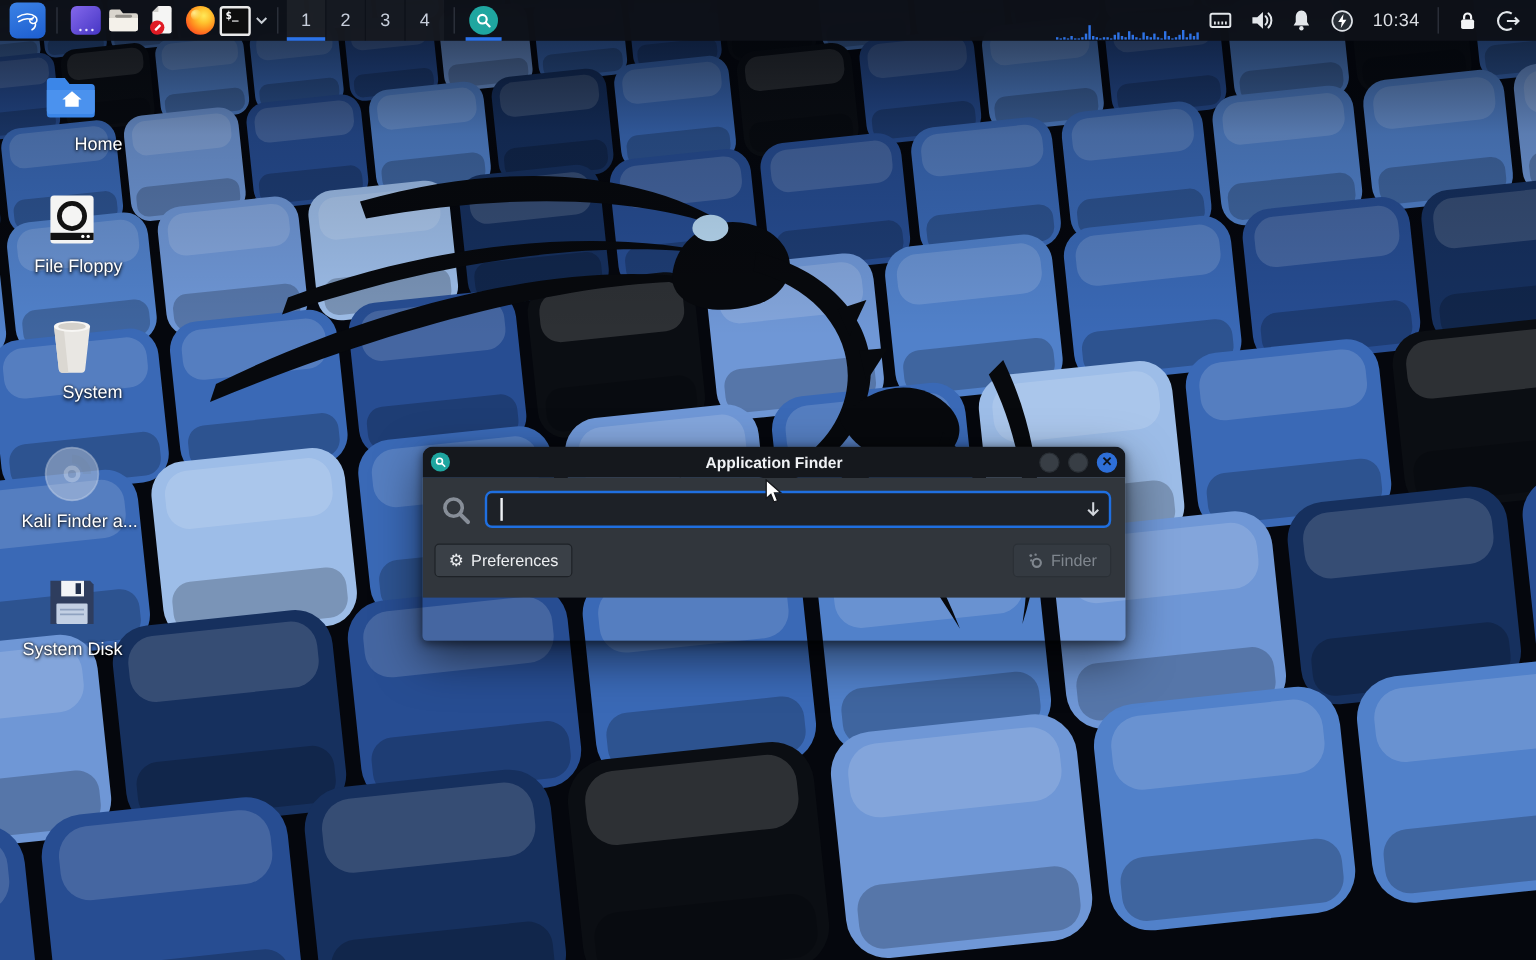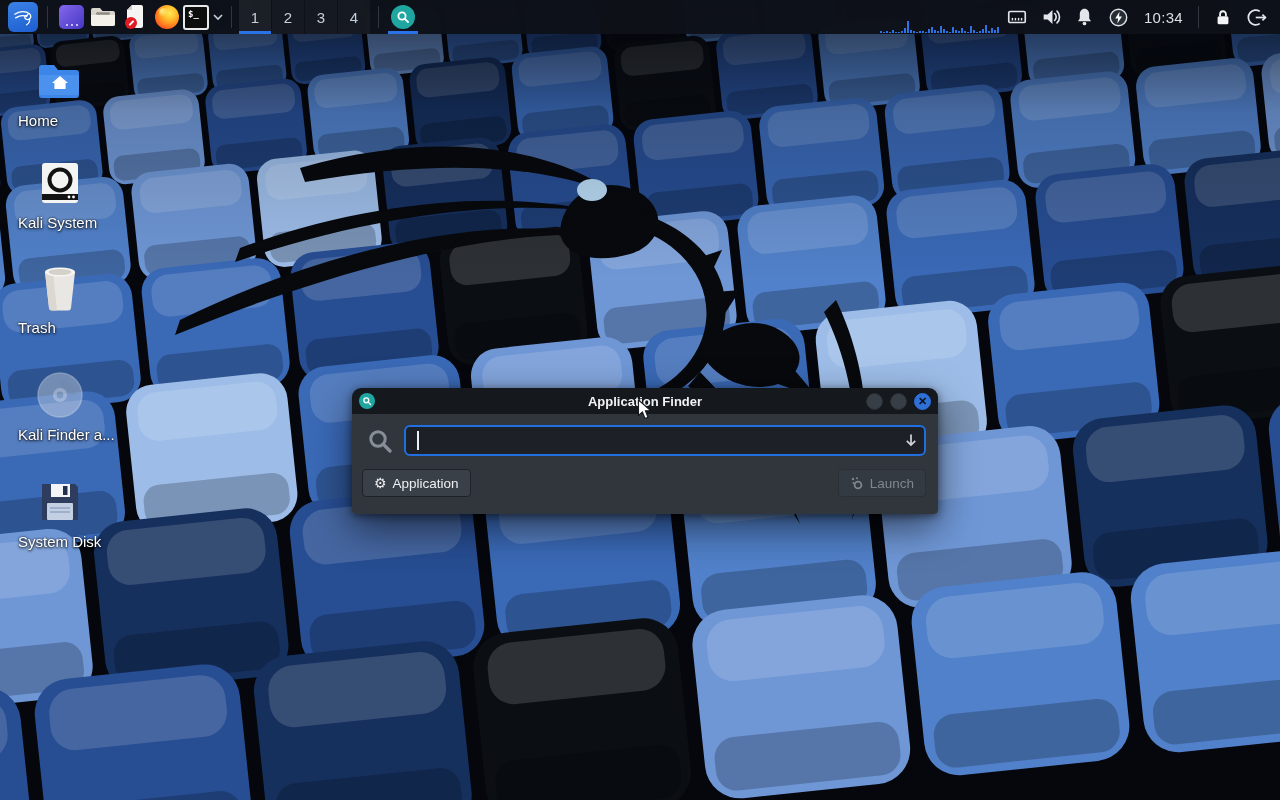--- a/index.html
+++ b/index.html
@@ -42,27 +42,27 @@
   .teal-circ { width:24px; height:24px; border-radius:50%; background:#1fa6a0;
     display:flex; align-items:center; justify-content:center; }
   .teal-circ.small { width:16px; height:16px; }
   .spacer { flex:1 1 auto; }
   .cpu-graph { width:122px; height:34px; display:flex; align-items:flex-end; padding:0 2px 1px 2px; }
   .cpu-graph .bar { width:2px; margin-right:1px; background:#2e72e4; flex:0 0 auto; }
   .tray-icn { width:34px; }
   .clock { color:#dcdfe4; font-size:15px; padding:0 8px; letter-spacing:.3px; }
 
   
-  .dicon { position:absolute; left:18px; width:84px; text-align:left; z-index:10; }
+  .dicon { position:absolute; left:18px; width:84px; text-align:right; z-index:10; }
   .dicon .glyph { height:50px; display:flex; align-items:center; justify-content:center; }
   .dicon .lbl { margin-top:6px; color:#ffffff; font-size:15px; white-space:nowrap;
     text-shadow:0 1px 3px rgba(0,0,0,.95), 0 0 2px rgba(0,0,0,.8); }
 
   
-  .finder { position:absolute; left:352px; top:388px; width:586px; height:126px;
+  .finder { position:absolute; left:352px; top:372px; width:586px; height:162px;
     border-radius:9px 9px 4px 4px; box-shadow:0 14px 38px rgba(0,0,0,.55), 0 2px 8px rgba(0,0,0,.5);
     z-index:60; overflow:hidden; }
   .titlebar { height:26px; background:#15181d; display:flex; align-items:center; padding:0 7px; position:relative; }
   .tb-title { position:absolute; left:0; right:0; text-align:center; color:#f0f2f5;
     font-size:13px; font-weight:bold; pointer-events:none; }
   .tb-buttons { margin-left:auto; display:flex; gap:7px; z-index:2; }
   .tb-btn { width:17px; height:17px; border-radius:50%; background:#383e45; border:1px solid #2a2f35;
     display:flex; align-items:center; justify-content:center; }
   .tb-btn.close { background:#2e6fd8; border-color:#2e6fd8; color:#0d1117; font-size:11px; font-weight:bold; line-height:1; }
   .fbody { height:100px; background:#31363c; padding:11px 12px 0 10px; }
@@ -899,33 +899,33 @@
   <div class="dicon" style="top:158px">
     <div class="glyph">
       <svg width="42" height="44" viewBox="0 0 42 44">
         <rect x="3" y="2" width="36" height="40" rx="3" fill="#f4f4f3"></rect>
         <circle cx="21" cy="19" r="10.5" fill="none" stroke="#121212" stroke-width="4"></circle>
         <rect x="3" y="33" width="36" height="6" fill="#121212"></rect>
         <circle cx="30" cy="36" r="1.4" fill="#fff"></circle>
           <circle cx="34.5" cy="36" r="1.4" fill="#fff"></circle>
       </svg>
     </div>
-    <div class="lbl">Kali System</div>
+    <div class="lbl">File Floppy</div>
   </div>
 
   <div class="dicon" style="top:263px">
     <div class="glyph">
       <svg width="42" height="48" viewBox="0 0 42 48">
         <path d="M6,8 L10,44 a3,3 0 0 0 3,2.6 h16 a3,3 0 0 0 3-2.6 L36,8 Z" fill="#e9e7e3"></path>
         <path d="M6,8 L10,44 a3,3 0 0 0 3,2.6 h5 L14,8 Z" fill="#dbd8d2"></path>
         <ellipse cx="21" cy="8" rx="15" ry="4.6" fill="#f7f6f4"></ellipse>
         <ellipse cx="21" cy="8" rx="11.5" ry="3.1" fill="#d4d1cb"></ellipse>
       </svg>
     </div>
-    <div class="lbl">Trash</div>
+    <div class="lbl">System</div>
   </div>
 
   <div class="dicon" style="top:370px">
     <div class="glyph">
       <svg width="48" height="48" viewBox="0 0 48 48" opacity="0.55">
         <circle cx="24" cy="24" r="22" fill="#d7dee8" opacity="0.75"></circle>
         <circle cx="24" cy="24" r="22" fill="none" stroke="#ffffff" stroke-width="1.4" opacity="0.6"></circle>
         <path d="M24,8 a16,16 0 0 1 16,16 l-7,0 a9,9 0 0 0-9-9 Z" fill="#aab6c6" opacity="0.8"></path>
         <circle cx="24" cy="24" r="7" fill="#eef2f7"></circle>
         <circle cx="24" cy="24" r="3.4" fill="#b9c3d2"></circle>
@@ -976,30 +976,30 @@
           <span class="caret"></span>
           <svg class="dd-arrow" width="16" height="16" viewBox="0 0 16 16">
             <line x1="8" y1="2.5" x2="8" y2="12.5" stroke="#d2d6dc" stroke-width="1.7"></line>
             <polyline points="3.8,8.8 8,13 12.2,8.8" fill="none" stroke="#d2d6dc" stroke-width="1.7"></polyline>
           </svg>
         </div>
       </div>
       <div class="btn-row">
         <button class="gtk-btn pref">
           <span class="gear">⚙</span>
-          <span>Application</span>
+          <span>Preferences</span>
         </button>
         <button class="gtk-btn launch">
           <svg width="14" height="14" viewBox="0 0 14 14">
             <circle cx="8" cy="9" r="3.4" fill="none" stroke="#7f868e" stroke-width="1.8"></circle>
             <circle cx="3" cy="3" r="1.2" fill="#7f868e"></circle>
               <circle cx="7" cy="2.2" r="1" fill="#7f868e"></circle>
               <circle cx="3.4" cy="7" r="1" fill="#7f868e"></circle>
           </svg>
-          <span>Launch</span>
+          <span>Finder</span>
         </button>
       </div>
     </div>
   </div>
 
   <svg class="cursor" width="16" height="22" viewBox="0 0 16 22">
     <path d="M1.5,1 L1.5,16.5 L5.4,13 L8,19.5 L11,18.2 L8.4,11.8 L13.6,11.6 Z" fill="#ffffff" stroke="#17191d" stroke-width="1.1"></path>
   </svg>
 
 </div>

